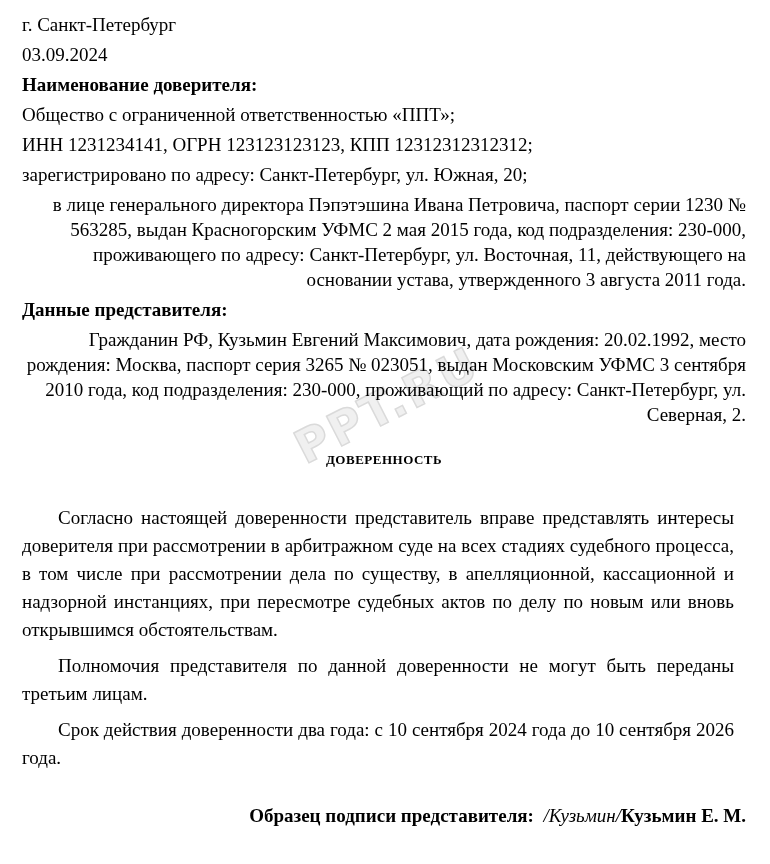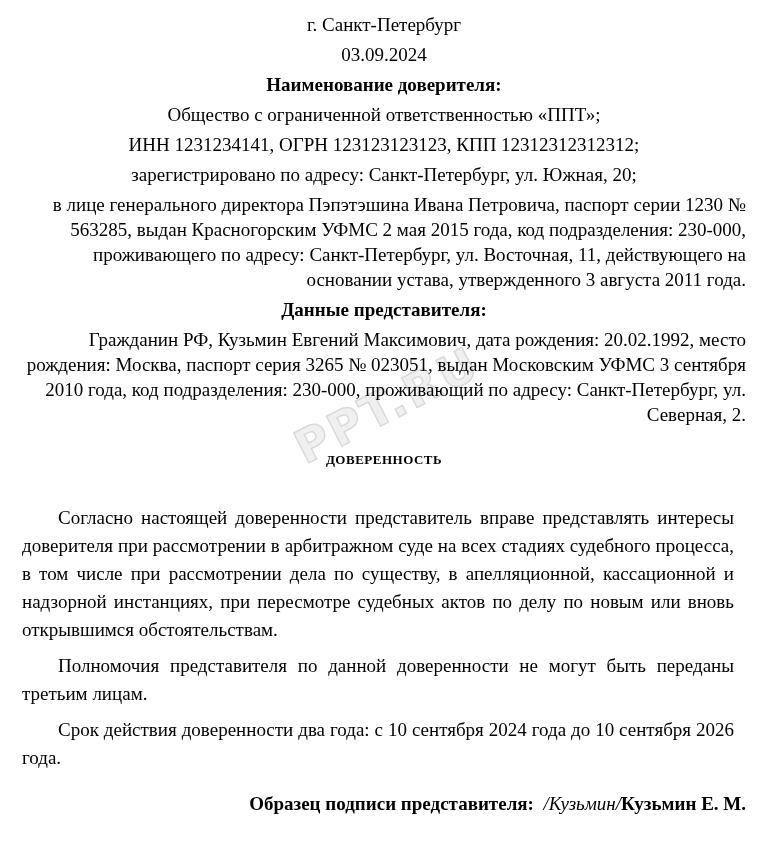--- a/index.html
+++ b/index.html
@@ -8,33 +8,33 @@
     width:770px; height:864px;
     box-sizing:border-box;
     background:#ffffff;
     font-family:"Liberation Serif", serif;
     font-size:19px;
     color:#000000;
     padding:12px 24px 0 22px;
     overflow:hidden;
   }
   .content { position:relative; z-index:1; }
-  .r  { text-align:center;  margin:0 0 5px 0; line-height:25px; }
+  .r  { text-align:left;  margin:0 0 5px 0; line-height:25px; }
   .b  { font-weight:bold; }
   .para-r { text-align:right; margin:0 0 5px 0; line-height:25px; }
   .title {
     text-align:center; font-weight:bold;
     font-size:13px; letter-spacing:0.5px;
     margin:20px 0 32px 0; line-height:25px;
   }
   .j {
     text-align:justify; text-indent:36px;
     line-height:28px; margin:0 12px 8px 0;
   }
-  .sig { margin-top:14px; }
+  .sig { margin-top:26px; }
   .sig p { text-align:right; margin:0; line-height:35px; font-weight:bold; }
   .i  { font-style:italic; font-weight:normal; }
   .watermark {
     position:absolute; left:287px; top:378px;
     z-index:0;
     transform:rotate(-27deg);
     font-family:"DejaVu Sans", sans-serif;
     font-weight:bold;
     font-size:46px;
     letter-spacing:3px;

